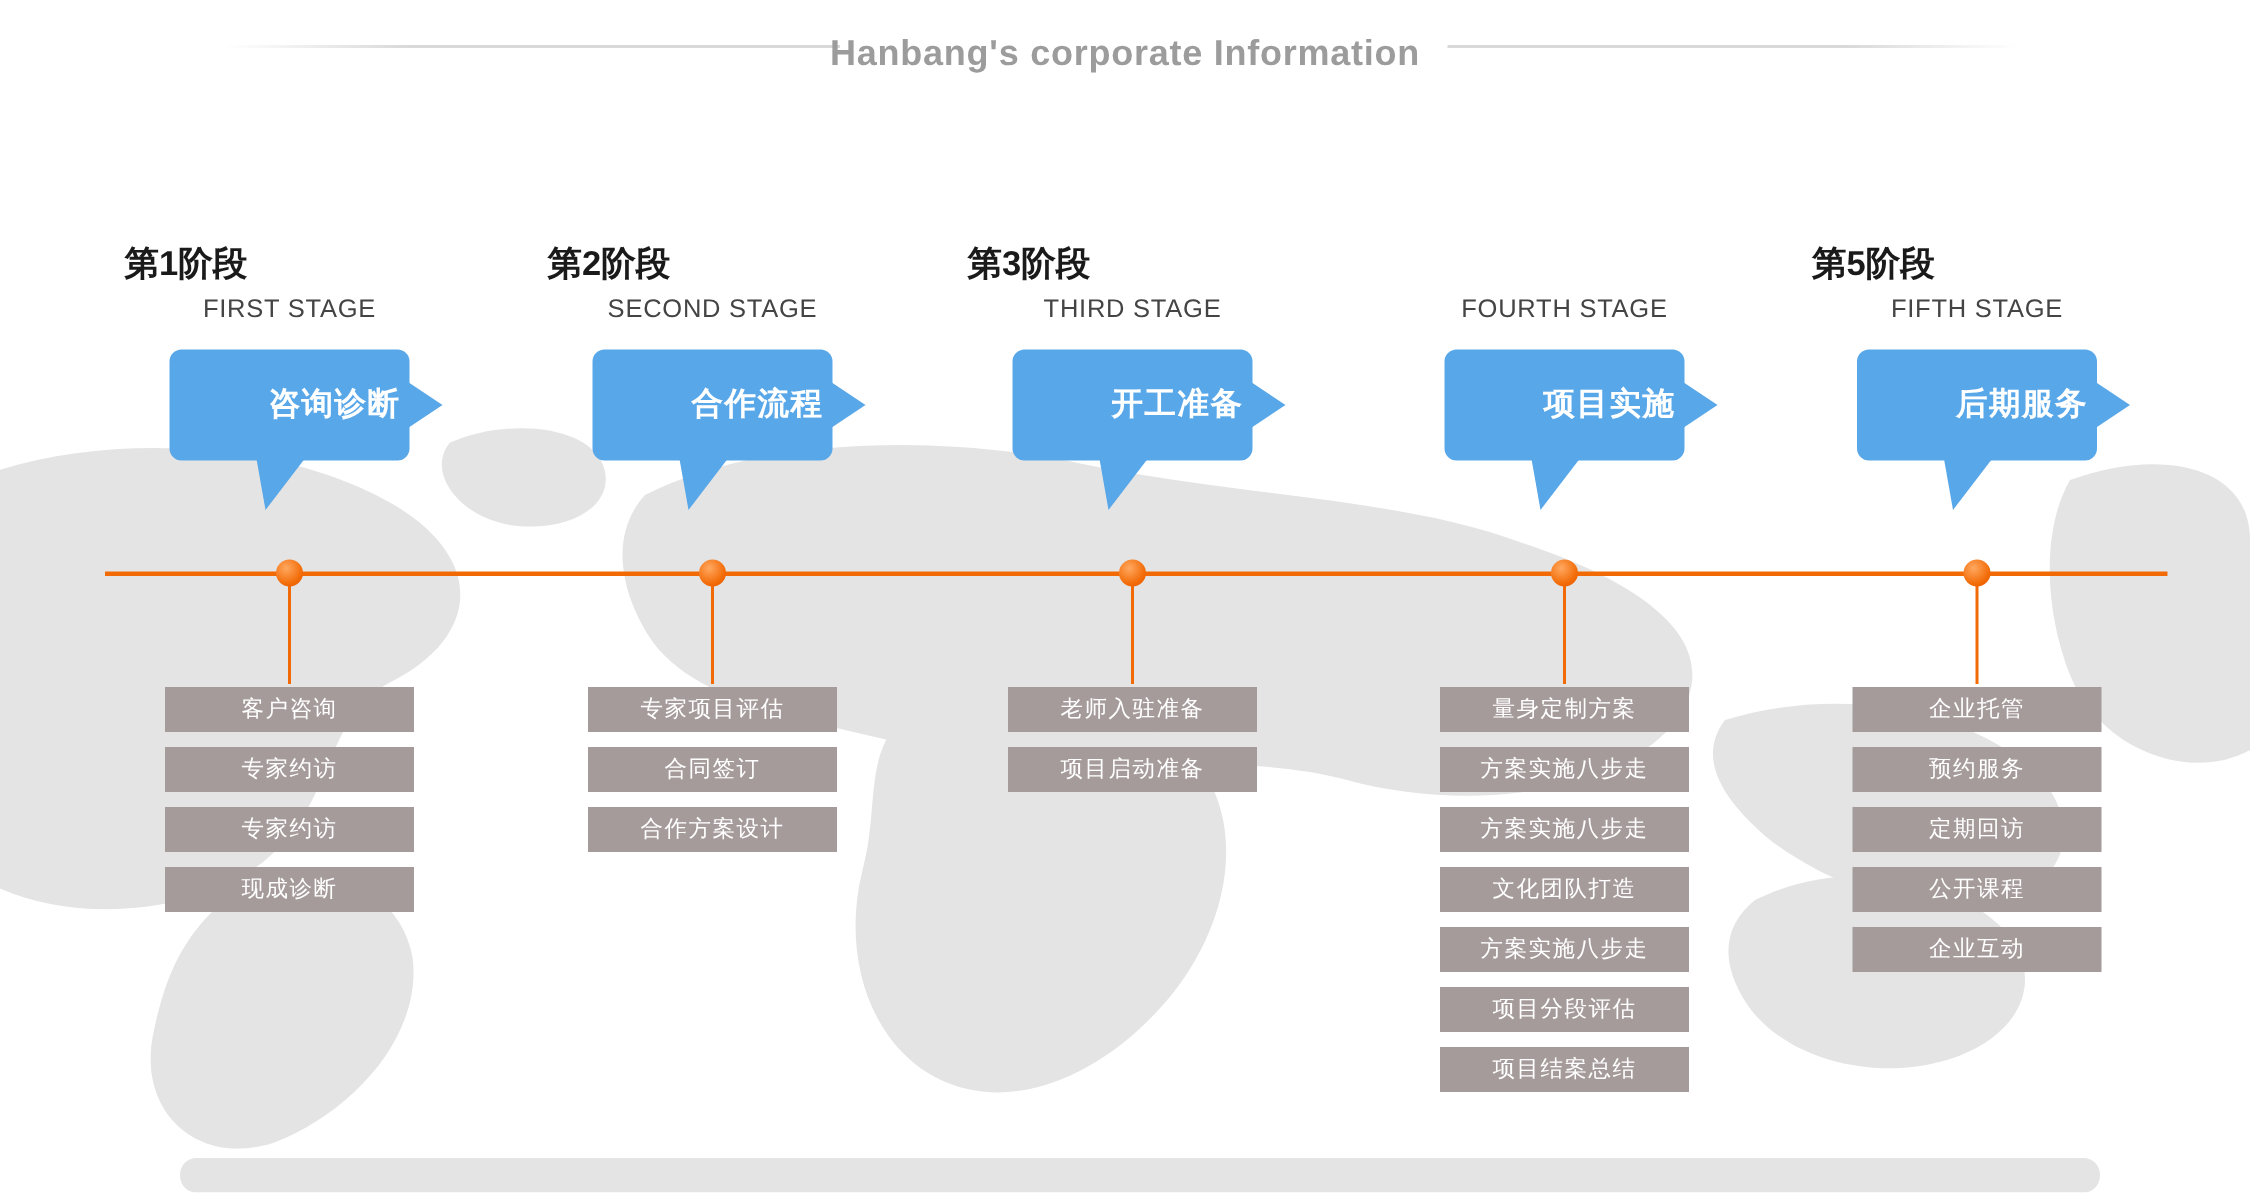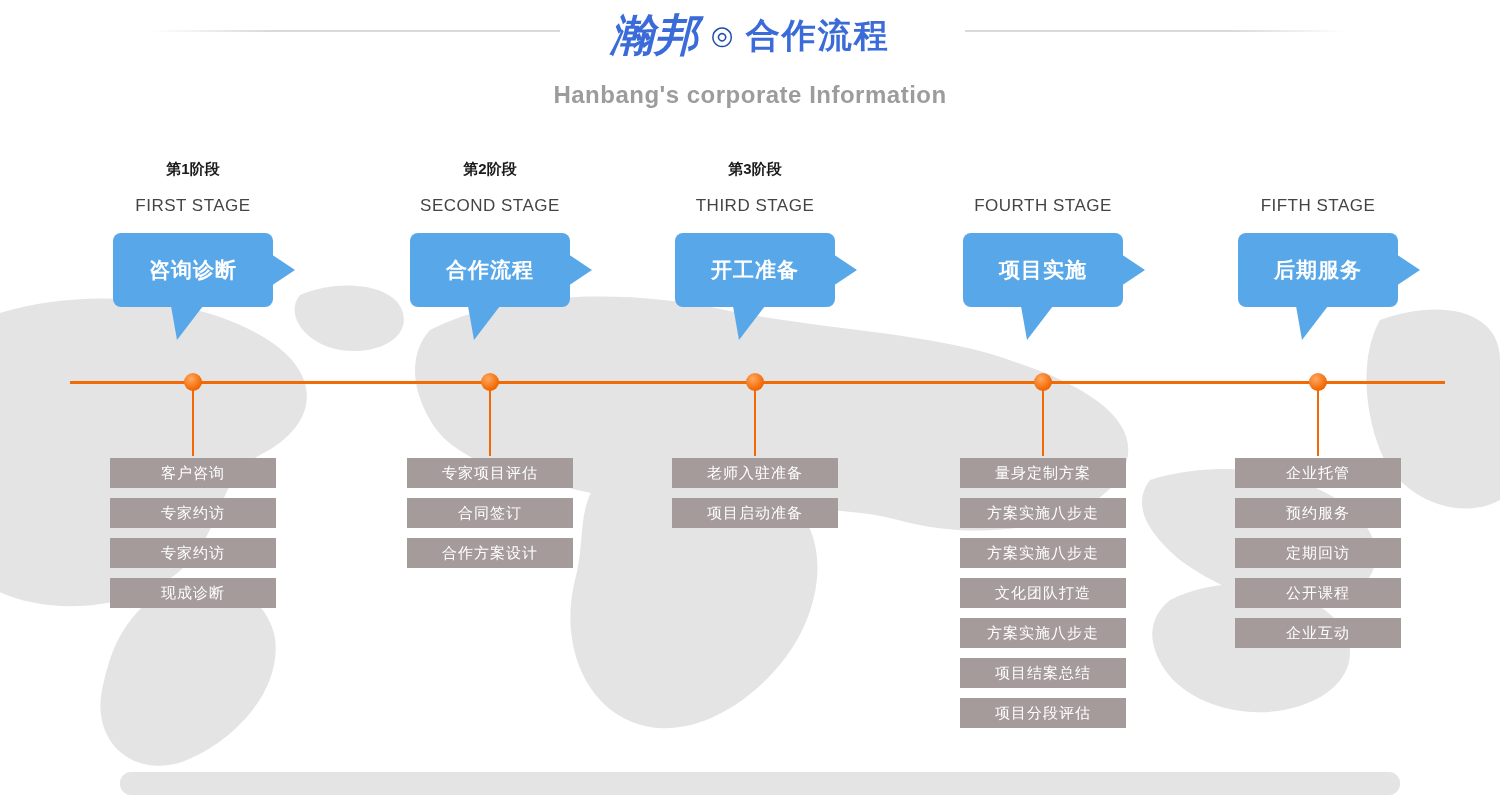--- a/index.html
+++ b/index.html
@@ -16,27 +16,27 @@
   .title-row{white-space:nowrap;}
   .brand{font-family:"DejaVu Serif","Liberation Serif",serif;font-style:italic;font-weight:bold;
          font-size:44px;color:var(--title-blue,#3a6bd8);vertical-align:middle;}
   .sep{font-size:26px;color:#1f4fae;vertical-align:middle;margin:0 8px;}
   .title{font-size:34px;font-weight:bold;color:var(--title-blue,#3a6bd8);vertical-align:middle;letter-spacing:2px;}
   .subtitle{margin-top:16px;font-size:24px;font-weight:bold;color:var(--subtitle-gray,#9c9c9c);letter-spacing:0.5px;}
 
   .timeline{position:absolute;left:70px;top:381px;width:1375px;height:3px;background:var(--orange,#f26a05);z-index:1;}
 
   .stage{position:absolute;top:0;width:220px;height:795px;z-index:2;}
-  .stage-title{position:absolute;top:160px;width:100%;text-align:center;font-size:15px;font-weight:bold;color:#1a1a1a;}
+  .stage-title{position:absolute;top:160px;width:100%;text-align:left;font-size:23px;font-weight:bold;color:#1a1a1a;}
   .stage-subtitle{position:absolute;top:196px;width:100%;text-align:center;font-size:17px;color:#444;letter-spacing:0.5px;}
 
   .bubble{position:absolute;top:233px;left:30px;width:160px;height:74px;
           background:var(--accent-blue,#58a7e9);border-radius:8px;}
   .bubble-text{display:block;width:100%;height:74px;line-height:74px;text-align:center;
-               color:#fff;font-size:21px;font-weight:bold;letter-spacing:1px;}
+               color:#fff;font-size:21px;font-weight:bold;letter-spacing:1px;padding-left:30px;}
   .bubble-arrow{position:absolute;right:-22px;top:50%;margin-top:-16px;width:0;height:0;
                 border-top:16px solid transparent;border-bottom:16px solid transparent;
                 border-left:24px solid var(--accent-blue,#58a7e9);}
   .bubble-tail{position:absolute;bottom:-33px;left:58px;width:0;height:0;
                border-top:34px solid var(--accent-blue,#58a7e9);
                border-left:6px solid transparent;border-right:26px solid transparent;}
 
   .connector{position:absolute;top:383px;left:109px;width:2px;height:73px;background:var(--orange,#f26a05);}
   .dot{position:absolute;top:373px;left:101px;width:18px;height:18px;border-radius:50%;z-index:3;
        background:radial-gradient(circle at 38% 32%, #ffa860, var(--orange,#f26a05) 65%, #e25c00);}
@@ -61,25 +61,20 @@
       <path d="M1170,600 C1222,574 1292,580 1332,616 C1366,648 1350,690 1300,706 C1250,722 1190,706 1165,670 C1145,640 1150,616 1170,600 Z"></path>
       <path d="M1380,320 C1440,298 1500,310 1500,360 L1500,500 C1460,522 1400,500 1380,450 C1364,410 1360,355 1380,320 Z"></path>
       <rect x="120" y="772" width="1280" height="23" rx="11"></rect>
     </g>
   </svg>
 
   <div class="hline left"></div>
   <div class="hline right"></div>
 
   <div class="header">
-    <div class="title-row">
-      <span class="brand">瀚邦</span>
-      <span class="sep">◎</span>
-      <span class="title">合作流程</span>
-    </div>
     <div class="subtitle">Hanbang's corporate Information</div>
   </div>
 
   <div class="timeline"></div>
 
   <div class="stage" style="left:83px">
     <div class="stage-title">第1阶段</div>
     <div class="stage-subtitle">FIRST STAGE</div>
     <div class="bubble">
       <span class="bubble-text">咨询诊断</span>
@@ -89,21 +84,21 @@
     <div class="connector"></div>
     <div class="dot"></div>
     <div class="item-list">
         <div class="proc-item">客户咨询</div>
         <div class="proc-item">专家约访</div>
         <div class="proc-item">专家约访</div>
         <div class="proc-item">现成诊断</div>
       </div>
   </div>
 
-  <div class="stage" style="left:380px">
+  <div class="stage" style="left:365px">
     <div class="stage-title">第2阶段</div>
     <div class="stage-subtitle">SECOND STAGE</div>
     <div class="bubble">
       <span class="bubble-text">合作流程</span>
       <div class="bubble-arrow"></div>
       <div class="bubble-tail"></div>
     </div>
     <div class="connector"></div>
     <div class="dot"></div>
     <div class="item-list">
@@ -137,26 +132,27 @@
       <div class="bubble-tail"></div>
     </div>
     <div class="connector"></div>
     <div class="dot"></div>
     <div class="item-list">
         <div class="proc-item">量身定制方案</div>
         <div class="proc-item">方案实施八步走</div>
         <div class="proc-item">方案实施八步走</div>
         <div class="proc-item">文化团队打造</div>
         <div class="proc-item">方案实施八步走</div>
+        <div class="proc-item">项目分段评估</div>
         <div class="proc-item">项目结案总结</div>
-        <div class="proc-item">项目分段评估</div>
       </div>
   </div>
 
   <div class="stage" style="left:1208px">
+    <div class="stage-title">第5阶段</div>
     <div class="stage-subtitle">FIFTH STAGE</div>
     <div class="bubble">
       <span class="bubble-text">后期服务</span>
       <div class="bubble-arrow"></div>
       <div class="bubble-tail"></div>
     </div>
     <div class="connector"></div>
     <div class="dot"></div>
     <div class="item-list">
         <div class="proc-item">企业托管</div>

